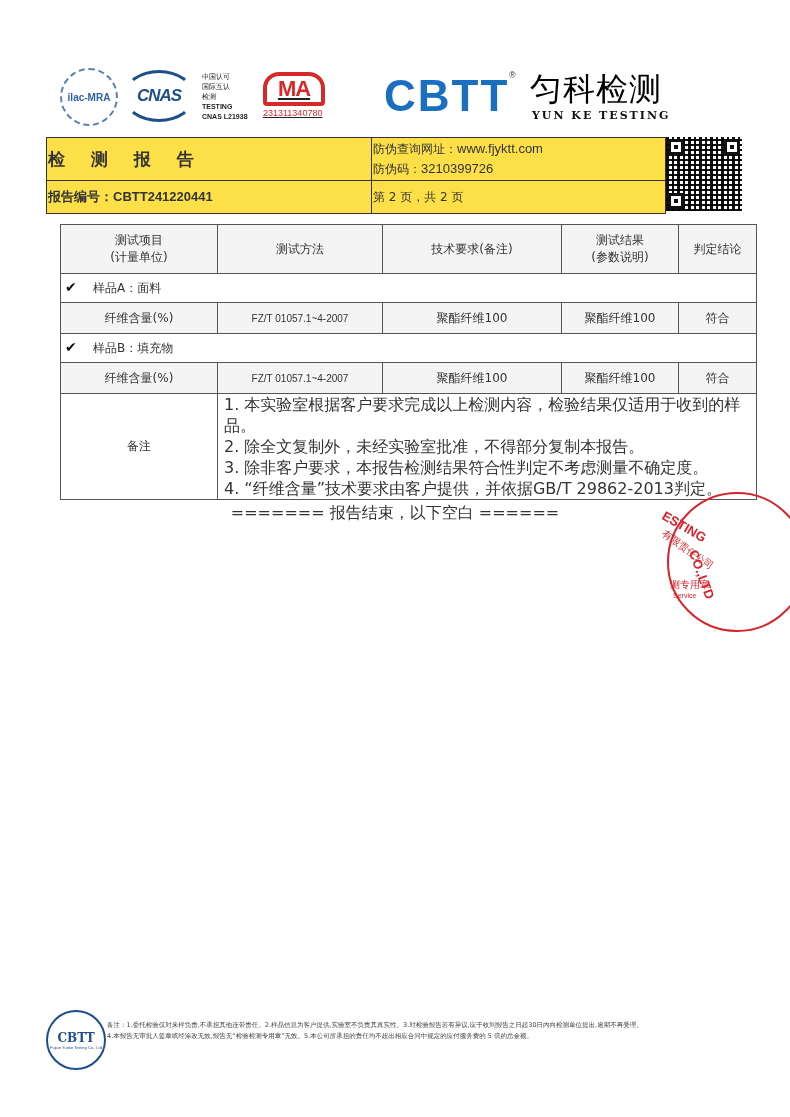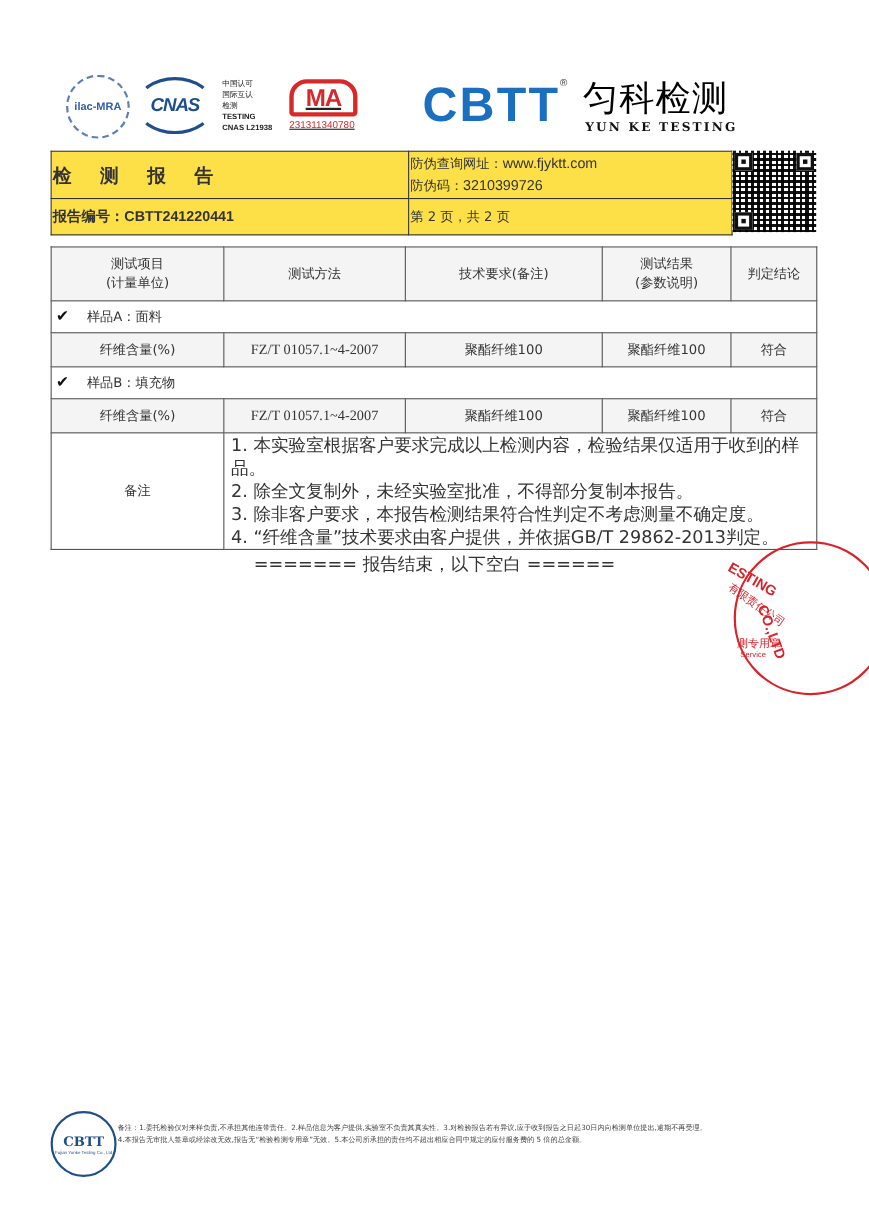--- a/index.html
+++ b/index.html
@@ -24,26 +24,26 @@
   .hdr td{border:1.5px solid #333;background:#fde047;text-align:left;font-size:12px;color:#333;}
   .hdr .title{font:bold 17px "DejaVu Serif",serif;letter-spacing:10px;height:40px;}
   .hdr .rno{font-size:13px;height:30px;font-weight:bold;}
   .qr{left:666px;top:137px;width:76px;height:74px;background:
      repeating-linear-gradient(90deg,#111 0 3px,#fff 3px 6px,#111 6px 8px,#fff 8px 11px),
      repeating-linear-gradient(0deg,#111 0 2px,#fff 2px 5px);
      background-blend-mode:multiply;}
   .qr .fp{position:absolute;width:16px;height:16px;border:3px solid #111;background:#fff;box-sizing:border-box;}
   .qr .fp::after{content:"";position:absolute;left:3px;top:3px;width:4px;height:4px;background:#111;}
   
-  .main{left:46px;top:224px;width:697px;padding-left:36px;}
+  .main{left:60px;top:224px;width:697px;padding-left:36px;}
   .main td{border:1px solid #555;text-align:center;font-size:12px;color:#333;padding:0 4px;}
   .main .th td{background:#f4f4f4;height:48px;line-height:17px;}
   .main .sample td{text-align:left;height:28px;background:#fff;}
   .main .row td{height:30px;background:#f4f4f4;}
-  .main .row td.method{font-family:Liberation Serif, serif;font-size:13px;}
+  .main .row td.method{font-family:Liberation Sans, sans-serif;font-size:10px;}
   .main .notes td{height:88px;background:#fff;}
   .main .notes td.list{text-align:left;font-size:16px;line-height:21px;padding-left:6px;}
   .check{display:inline-block;width:28px;font-weight:bold;font-size:14px;color:#111;}
   .endline{left:0;width:790px;top:503px;text-align:center;font-size:16px;color:#333;}
   
   .stamp{left:667px;top:492px;width:140px;height:140px;border:2px solid #d8232a;border-radius:50%;box-sizing:border-box;}
   .stamp-t1{left:667px;top:508px;color:#d8232a;font:bold 13px "Liberation Sans",sans-serif;transform:rotate(30deg);transform-origin:left top;}
   .stamp-t2{left:667px;top:527px;color:#d8232a;font:10px "DejaVu Sans",sans-serif;transform:rotate(35deg);transform-origin:left top;}
   .stamp-t3{left:700px;top:548px;color:#d8232a;font:bold 13px "Liberation Sans",sans-serif;transform:rotate(70deg);transform-origin:left top;}
   .stamp-t4{left:670px;top:578px;color:#d8232a;font:10px "DejaVu Sans",sans-serif;}

